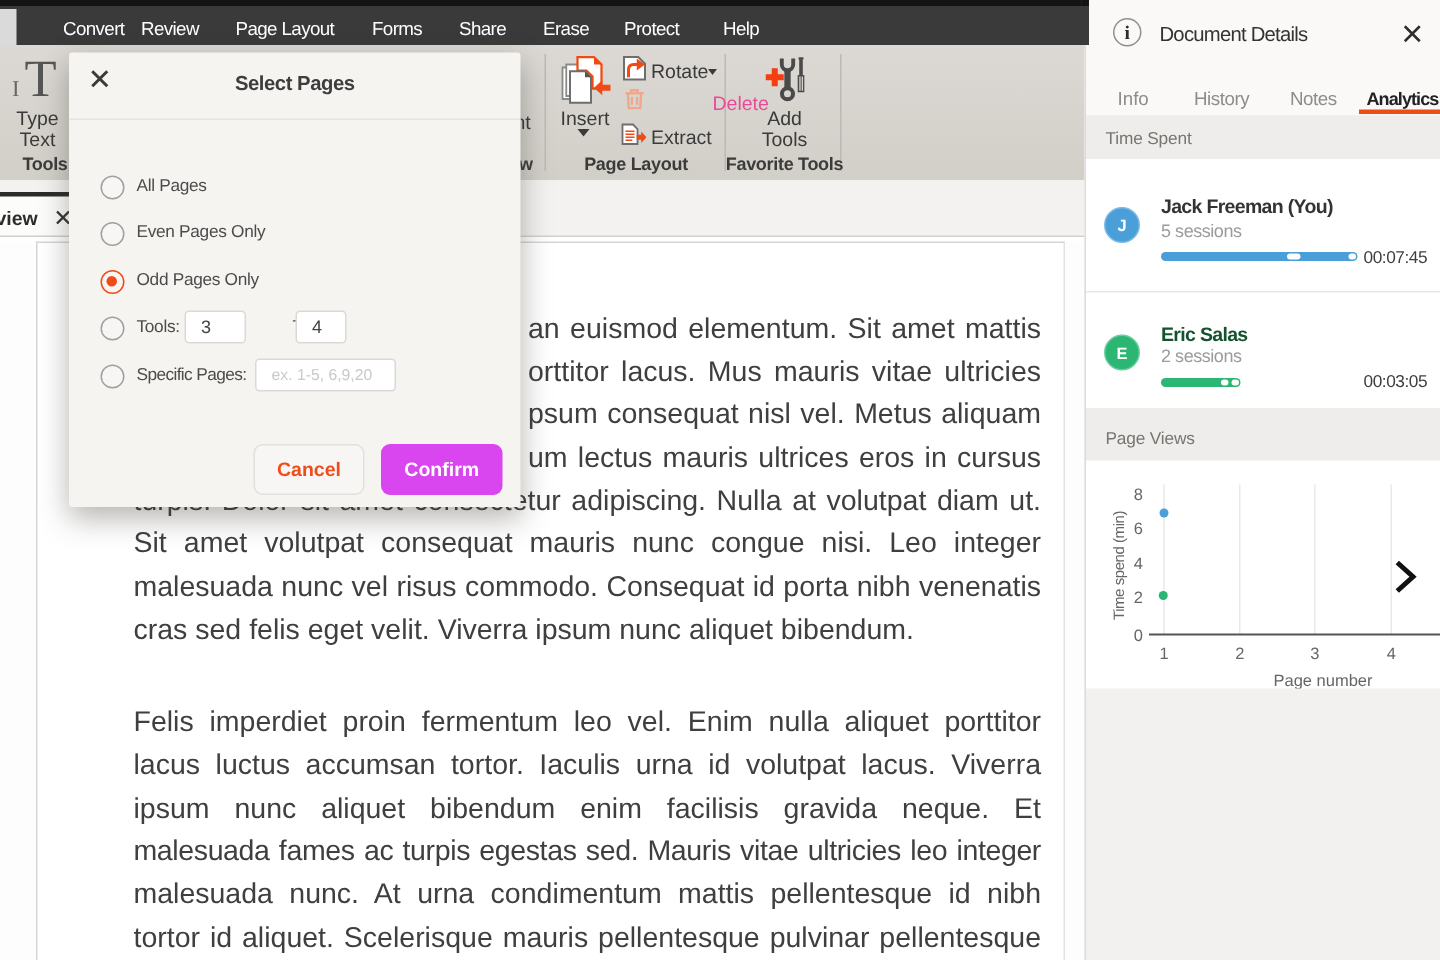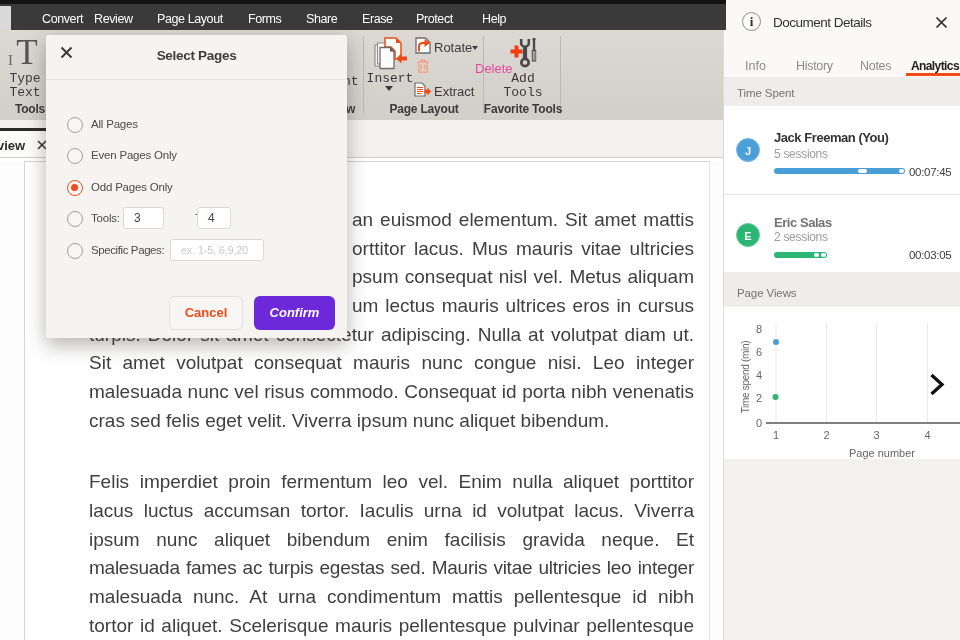--- a/index.html
+++ b/index.html
@@ -91,21 +91,21 @@
     <line x1="28.4" y1="2" x2="31.6" y2="2" stroke="#4a4a4a" stroke-width="1.8"></line>
     <rect x="27.8" y="13" width="4.4" height="11.5" fill="#4a4a4a"></rect>
     <line x1="29.3" y1="14" x2="29.3" y2="23.5" stroke="#d6d3cd" stroke-width="0.9"></line>
     <line x1="30.9" y1="14" x2="30.9" y2="23.5" stroke="#d6d3cd" stroke-width="0.9"></line>
     <path d="M10.5 8.5 h4 v4 h4 v4 h-4 v4 h-4 v-4 h-4 v-4 h4 z" fill="#f43d10"></path>
   </svg>
   <div class="abs rlbl" style="left:496px;top:72px;width:54px;">Add<br>Tools</div>
   <div class="abs rgrp" style="left:474px;top:102px;width:98px;">Favorite Tools</div>
 </div>
 <style>
-  .rlbl { font-size:13px; color:#3a3a3a; text-align:center; line-height:14px;font-family:Liberation Mono, monospace; }
+  .rlbl { font-size:13px; color:#3a3a3a; text-align:center; line-height:14px; }
   .rtxt { font-size:13px; color:#3a3a3a; }
   .rgrp { font-size:12px; letter-spacing:-0.2px; color:#3b3b3b; font-weight:bold; text-align:center; }
 </style>
 
 <div class="abs" style="left:0;top:161px;width:723px;height:479px;background:#fdfdfd;"></div>
 <div class="abs" style="left:24px;top:161px;width:686px;height:479px;background:#fff;border-left:1px solid #d5d5d5;border-top:1px solid #d5d5d5;border-right:1px solid #e2e2e2;"></div>
 
 <div class="abs" id="doctext" style="left:89px;top:206px;width:605px;color:#3f3f3f;font-size:19px;">
   <div class="jl frag">an euismod elementum. Sit amet mattis</div>
   <div class="jl frag">orttitor lacus. Mus mauris vitae ultricies</div>
@@ -154,21 +154,21 @@
   <div class="abs" style="left:50px;top:147px;font-size:12px;color:#9b9b9b;letter-spacing:-0.3px;">5 sessions</div>
   <div class="abs" style="left:50px;top:168px;width:131px;height:5.5px;border-radius:3px;background:#4a9fd9;"></div>
   <div class="abs" style="left:134px;top:168.5px;width:9px;height:4.5px;border-radius:2.5px;background:#fff;"></div>
   <div class="abs" style="left:175px;top:168.5px;width:4.5px;height:4.5px;border-radius:50%;background:#fff;"></div>
   <div class="abs" style="left:185px;top:166px;font-size:11.5px;color:#3e3e3e;letter-spacing:-0.3px;">00:07:45</div>
 
   <div class="abs" style="left:0;top:194px;width:237px;height:1px;background:#e7e6e4;"></div>
 
   <div class="abs" style="left:0;top:195px;width:237px;height:77px;background:#fff;"></div>
   <div class="abs" style="left:12px;top:223px;width:24px;height:24px;border-radius:50%;background:#2bb673;border:1px solid #6fcba0;color:#fff;font-size:11px;font-weight:bold;text-align:center;line-height:24px;">E</div>
-  <div class="abs" style="left:50px;top:215px;font-size:13px;font-weight:bold;color:#737373;letter-spacing:-0.45px;">Eric Salas</div>
+  <div class="abs" style="left:50px;top:215px;font-size:13px;font-weight:bold;color:#14532d;letter-spacing:-0.45px;">Eric Salas</div>
   <div class="abs" style="left:50px;top:230px;font-size:12px;color:#9b9b9b;letter-spacing:-0.3px;">2 sessions</div>
   <div class="abs" style="left:50px;top:252px;width:53px;height:5.5px;border-radius:3px;background:#2bb673;"></div>
   <div class="abs" style="left:90px;top:252.5px;width:4.5px;height:4.5px;border-radius:50%;background:#fff;"></div>
   <div class="abs" style="left:97px;top:252.5px;width:4.5px;height:4.5px;border-radius:50%;background:#fff;"></div>
   <div class="abs" style="left:185px;top:249px;font-size:11.5px;color:#3e3e3e;letter-spacing:-0.3px;">00:03:05</div>
 
   <div class="abs" style="left:0;top:272px;width:237px;height:35px;background:#eeedeb;"></div>
   <div class="abs" style="left:13px;top:287px;font-size:11.5px;color:#76756f;letter-spacing:-0.1px;">Page Views</div>
 
   <div class="abs" style="left:0;top:307px;width:237px;height:152px;background:#fff;"></div>
@@ -218,21 +218,21 @@
   <div class="radio abs" style="left:21px;top:176px;"></div>
   <div class="abs lbl" style="left:45px;top:177px;">Tools:</div>
   <div class="inp abs" style="left:77px;top:172px;width:41px;">3</div>
   <div class="abs lbl" style="left:149px;top:177px;">To:</div>
   <div class="inp abs" style="left:151px;top:172px;width:34px;">4</div>
   <div class="radio abs" style="left:21px;top:208px;"></div>
   <div class="abs lbl" style="left:45px;top:209px;font-size:11.5px;letter-spacing:-0.4px;">Specific Pages:</div>
   <div class="inp abs ph" style="left:124px;top:204px;width:94px;">ex. 1-5, 6,9,20</div>
 
   <div class="abs" style="left:123px;top:261px;width:74px;height:34px;background:#f7f6f4;border:1px solid #e3e0db;border-radius:6px;color:#ee4c1a;font-size:13px;font-weight:bold;text-align:center;line-height:32px;">Cancel</div>
-  <div class="abs" style="left:208px;top:261px;width:81px;height:34px;background:#6d28d9;border-radius:6px;color:#fff;font-size:13px;font-weight:bold;text-align:center;line-height:34px;font-style:italic;">Confirm</div>
+  <div class="abs" style="left:208px;top:261px;width:81px;height:34px;background:#d946ef;border-radius:6px;color:#fff;font-size:13px;font-weight:bold;text-align:center;line-height:34px;">Confirm</div>
 </div>
 <style>
   .radio { width:16px; height:16px; border:1.5px solid #a0a0a0; border-radius:50%; background:#f7f6f4; }
   .radio.sel { border-color:#ee4c1a; position:relative; }
   .radio .dot { position:absolute; left:3px; top:3px; width:7px; height:7px; border-radius:50%; background:#ee4c1a; }
   .lbl { font-size:11.5px; color:#4c4c4c; letter-spacing:-0.2px; }
   .inp { height:22px; background:#fff; border:1px solid #dbd9d6; border-radius:3px; font-size:12px; color:#444; padding-left:10px; line-height:20px; }
   .inp.ph { color:#c9c9c9; font-size:10.5px; }
 </style>
 

